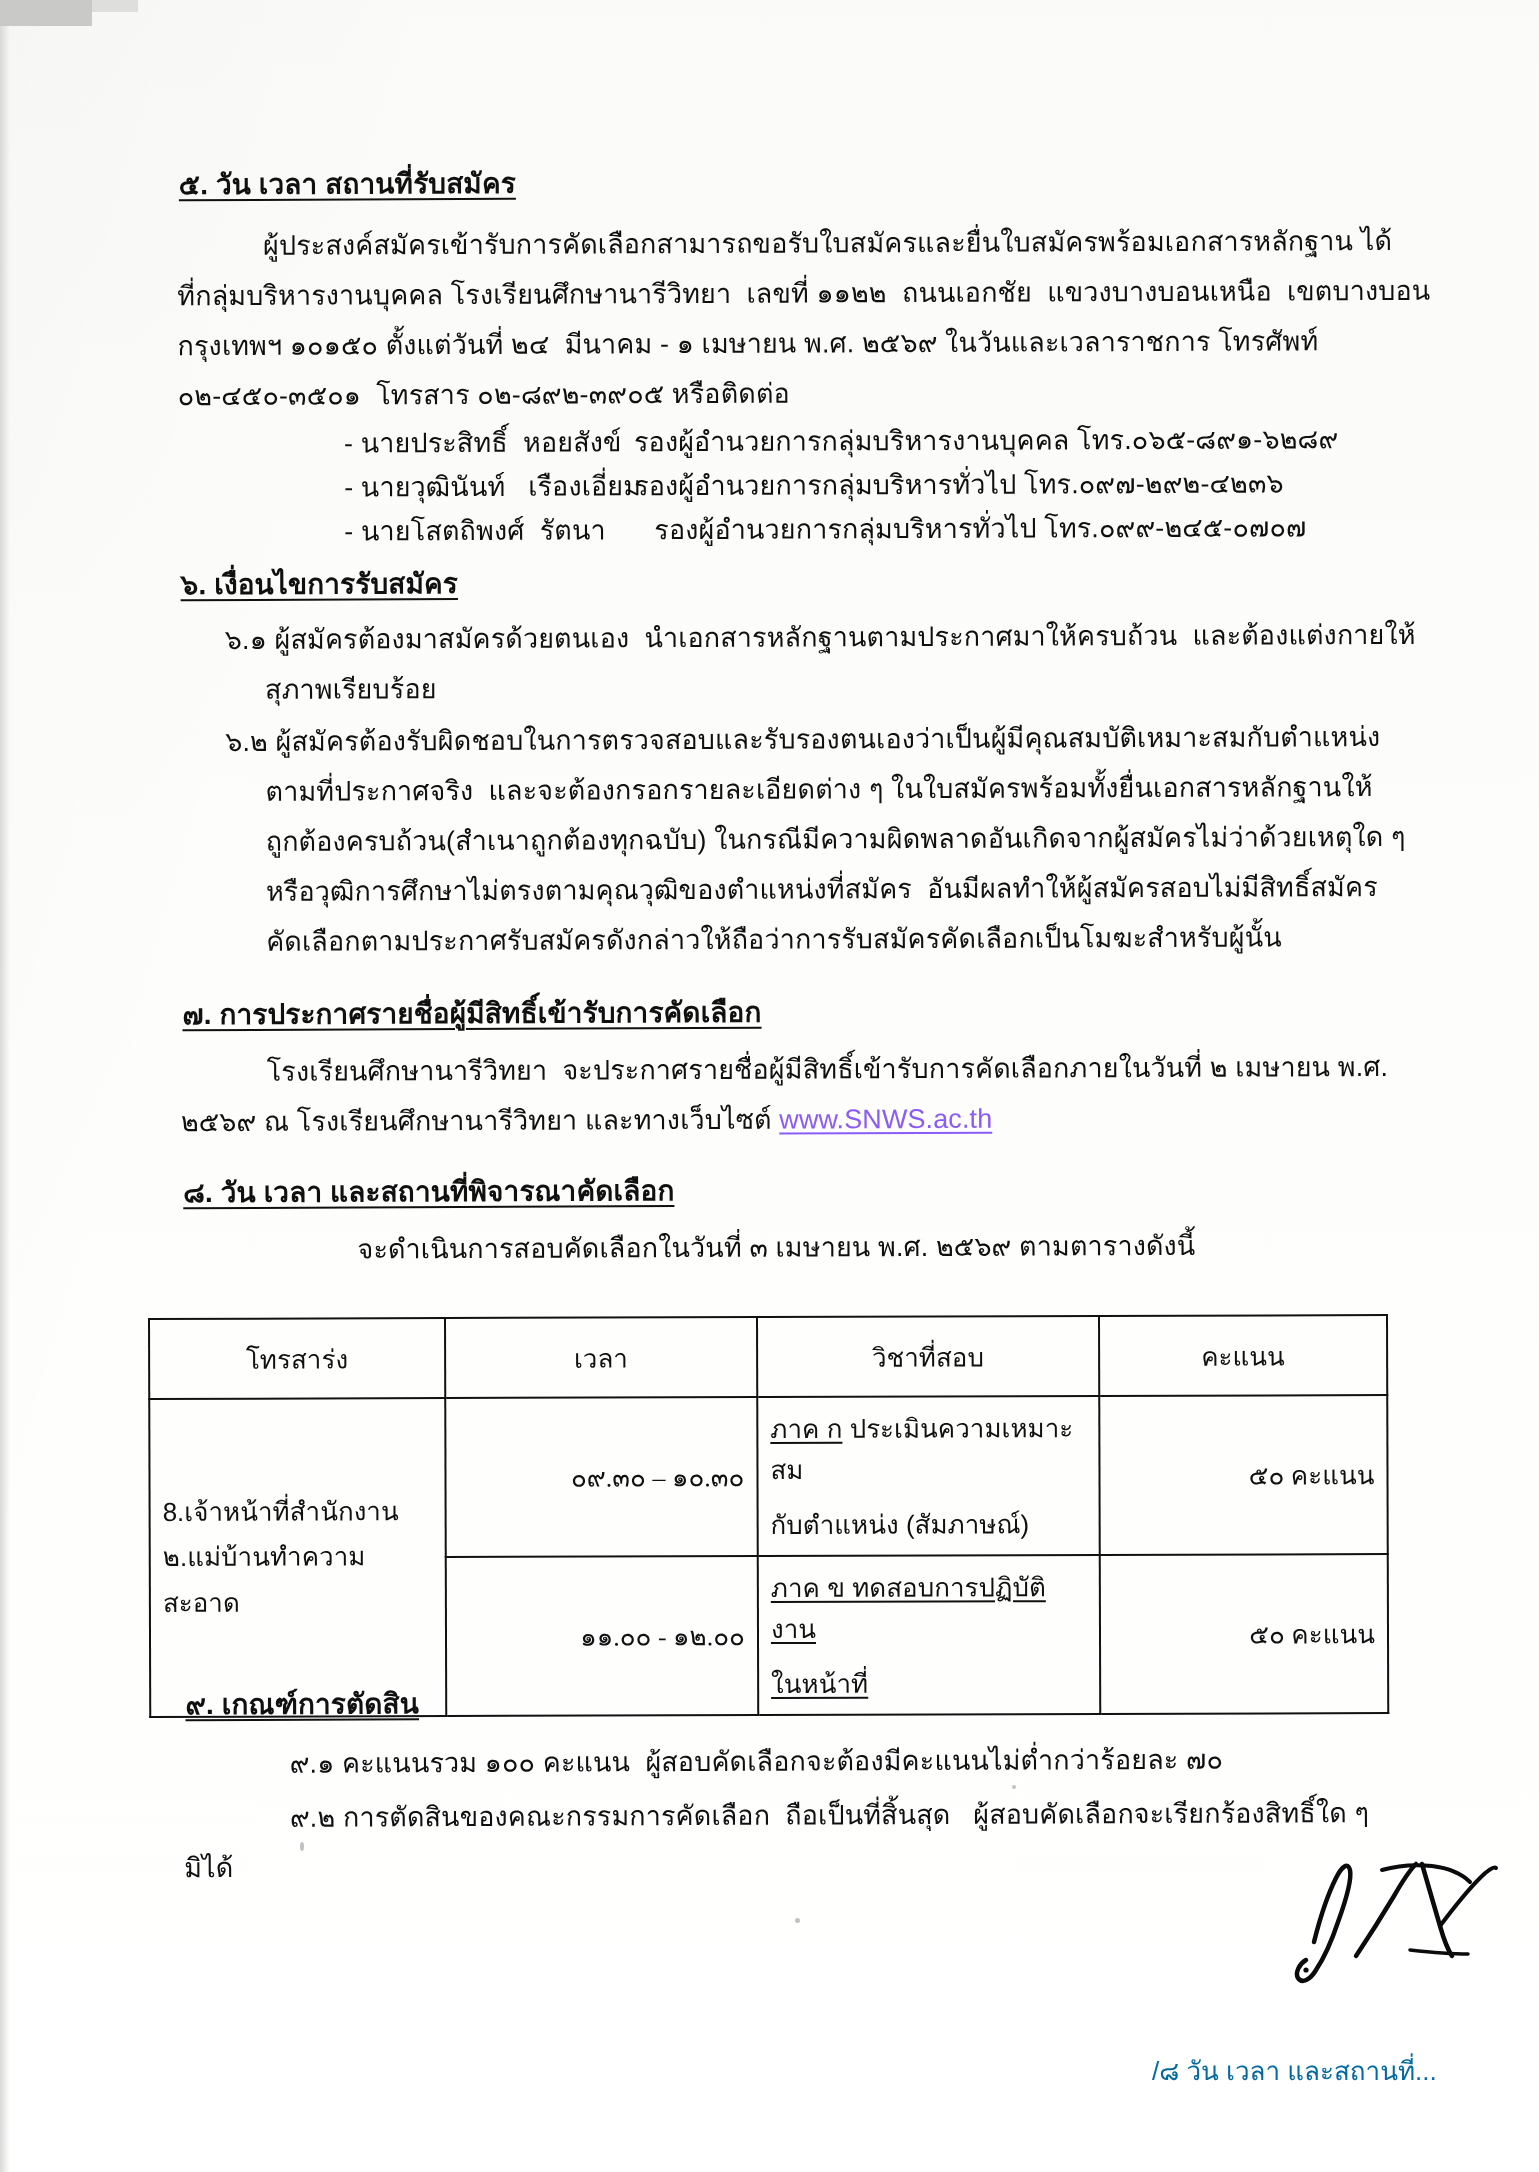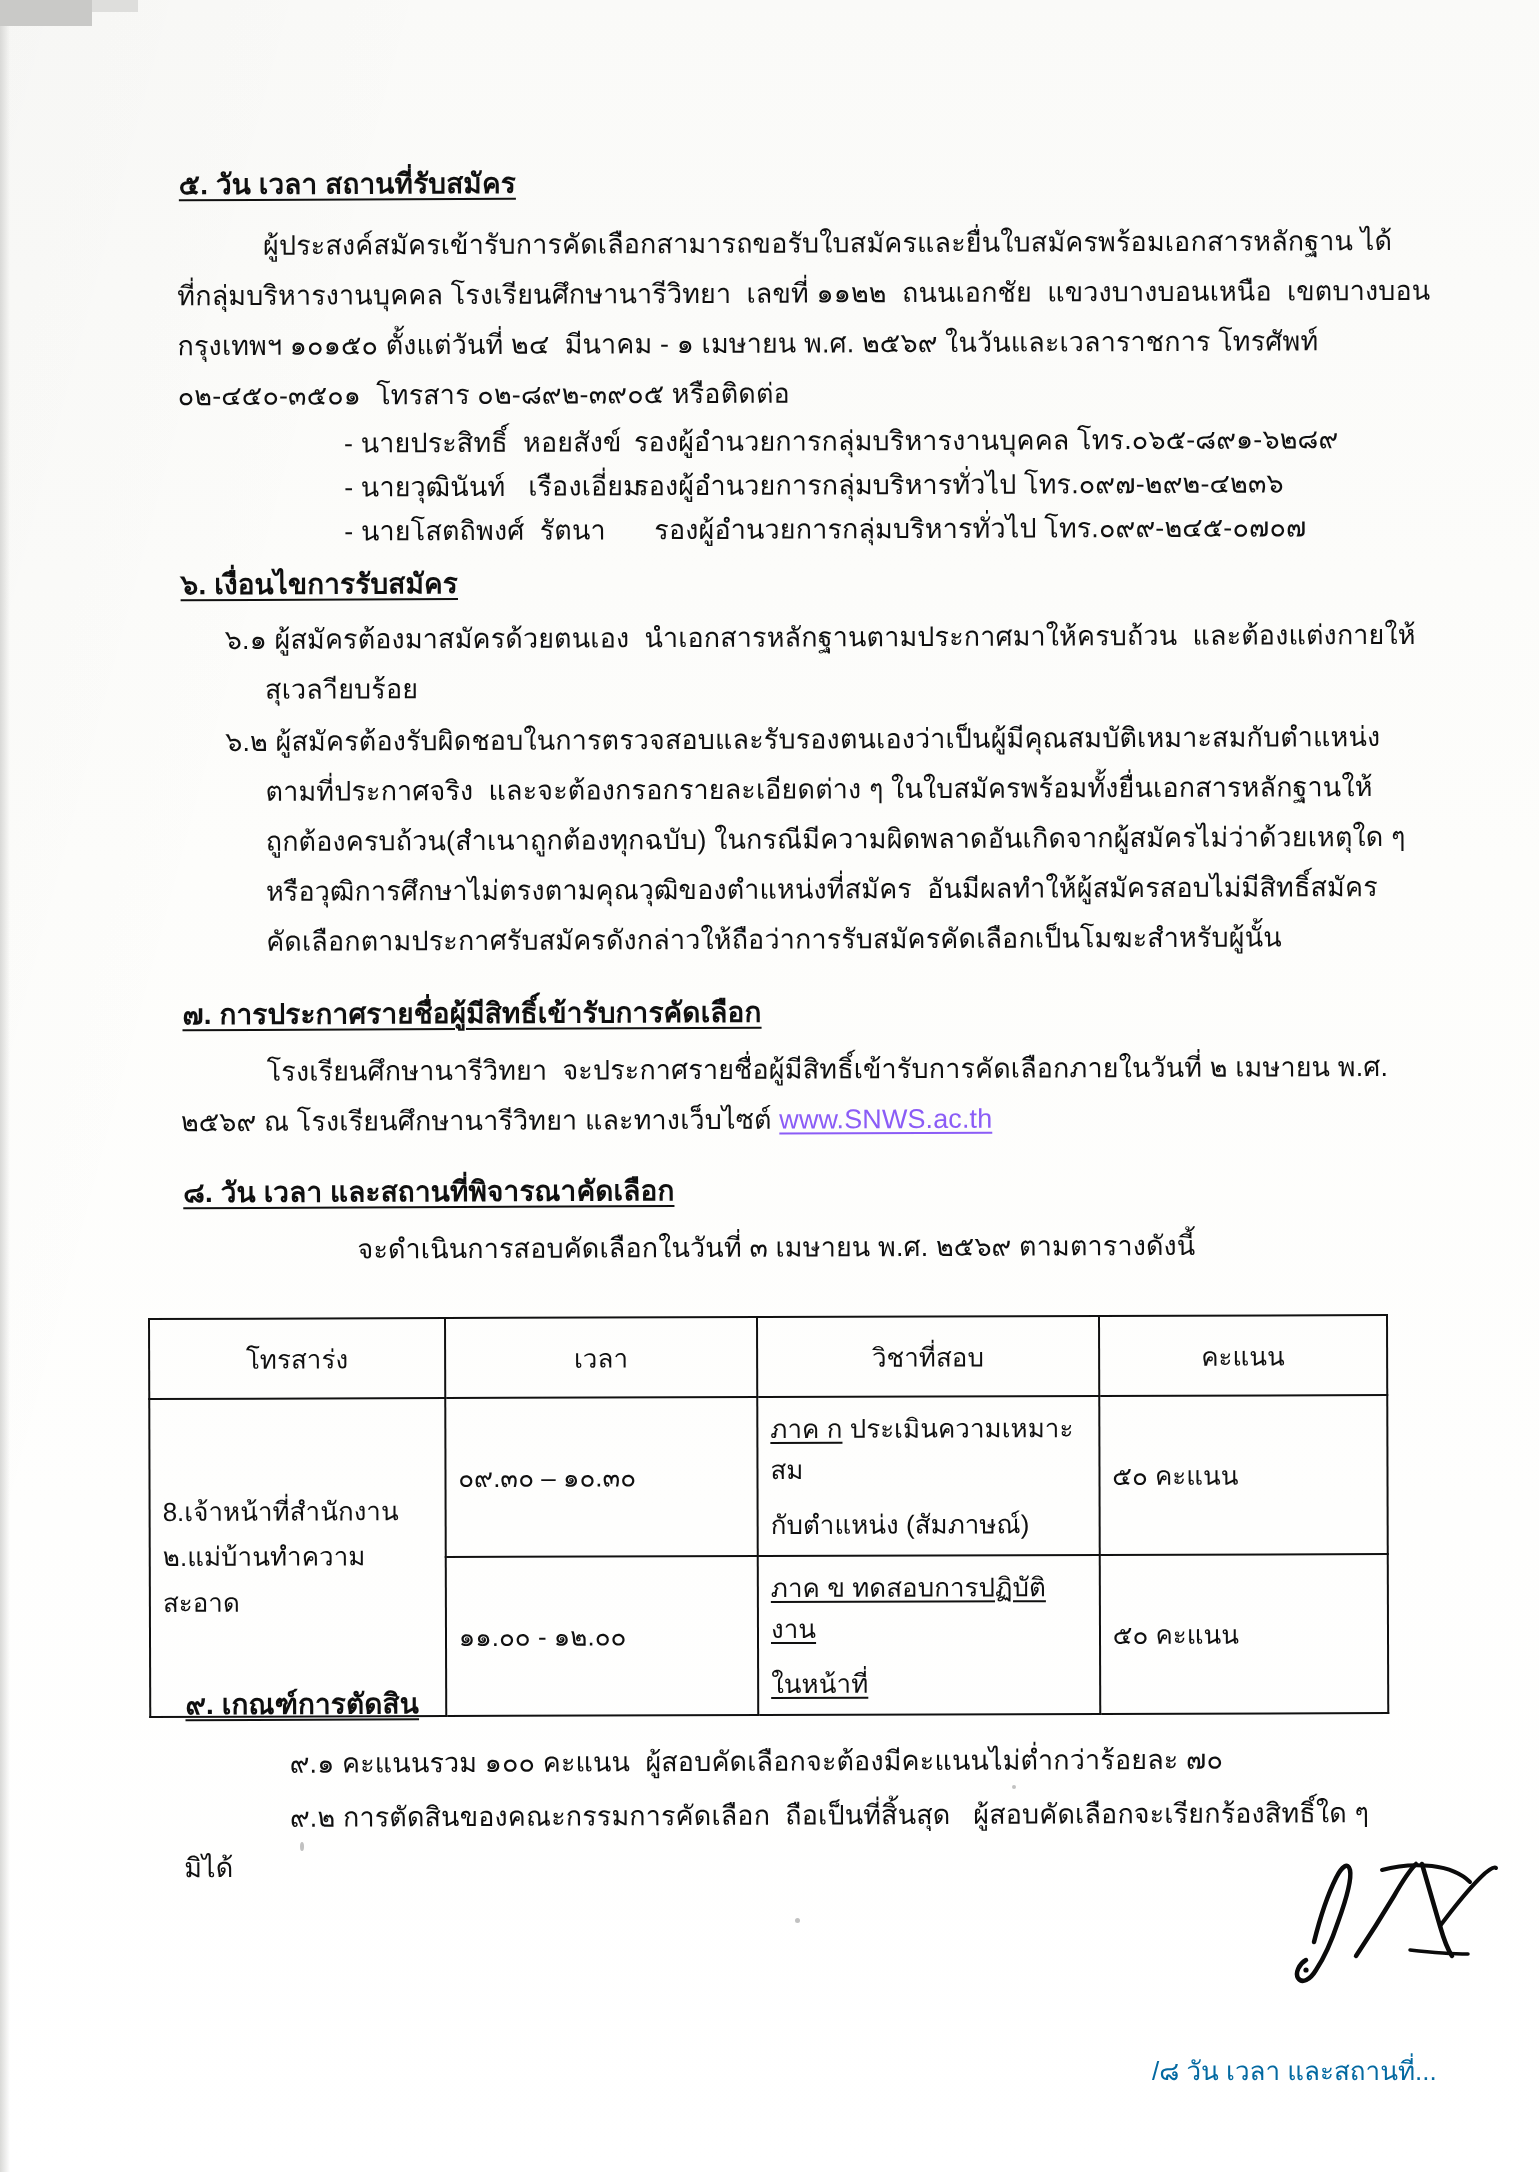--- a/index.html
+++ b/index.html
@@ -96,21 +96,21 @@
     font-size: 26px;
     font-weight: normal;
     vertical-align: middle;
     color: #101010;
   }
   .exam-table th { text-align: center; height: 58px; }
   .col-pos   { width: 300px; }
   .col-time  { width: 326px; text-align: center; }
   .col-subj  { width: 352px; }
   .col-score { width: 296px; text-align: center; }
-  .cell-center { text-align: left; }
+  .cell-center { text-align: right; font-family: Liberation Serif, serif; }
   .subj-u { text-decoration: underline; text-underline-offset: 4px; }
   .pos-cell { vertical-align: top; padding-top: 16px; line-height: 1.75; }
   .row-tall td { height: 122px; }
 
   
   .signature {
     position: absolute;
     left: 1290px;
     top: 1830px;
     width: 210px;
@@ -159,21 +159,21 @@
 
     <div class="tline body-t" style="left:342px; top:476px;">- นายวุฒินันท์   เรืองเอี่ยม</div>
     <div class="tline body-t" style="left:632px; top:476px;">รองผู้อำนวยการกลุ่มบริหารทั่วไป โทร.๐๙๗-๒๙๒-๔๒๓๖</div>
 
     <div class="tline body-t" style="left:342px; top:520px;">- นายโสตถิพงศ์  รัตนา</div>
     <div class="tline body-t" style="left:652px; top:520px;">รองผู้อำนวยการกลุ่มบริหารทั่วไป โทร.๐๙๙-๒๔๕-๐๗๐๗</div>
 
     <div class="tline heading" style="left:178px; top:572px;">๖. เงื่อนไขการรับสมัคร</div>
 
     <div class="tline body-t" style="left:222px; top:628px;">๖.๑ ผู้สมัครต้องมาสมัครด้วยตนเอง  นำเอกสารหลักฐานตามประกาศมาให้ครบถ้วน  และต้องแต่งกายให้</div>
-    <div class="tline body-t" style="left:262px; top:678px;">สุเวลาียบร้อย</div>
+    <div class="tline body-t" style="left:262px; top:678px;">สุภาพเรียบร้อย</div>
 
     <div class="tline body-t" style="left:222px; top:730px;">๖.๒ ผู้สมัครต้องรับผิดชอบในการตรวจสอบและรับรองตนเองว่าเป็นผู้มีคุณสมบัติเหมาะสมกับตำแหน่ง</div>
     <div class="tline body-t" style="left:262px; top:780px;">ตามที่ประกาศจริง  และจะต้องกรอกรายละเอียดต่าง ๆ ในใบสมัครพร้อมทั้งยื่นเอกสารหลักฐานให้</div>
     <div class="tline body-t" style="left:262px; top:830px;">ถูกต้องครบถ้วน(สำเนาถูกต้องทุกฉบับ) ในกรณีมีความผิดพลาดอันเกิดจากผู้สมัครไม่ว่าด้วยเหตุใด ๆ</div>
     <div class="tline body-t" style="left:262px; top:880px;">หรือวุฒิการศึกษาไม่ตรงตามคุณวุฒิของตำแหน่งที่สมัคร  อันมีผลทำให้ผู้สมัครสอบไม่มีสิทธิ์สมัคร</div>
     <div class="tline body-t" style="left:262px; top:930px;">คัดเลือกตามประกาศรับสมัครดังกล่าวให้ถือว่าการรับสมัครคัดเลือกเป็นโมฆะสำหรับผู้นั้น</div>
 
     <div class="tline heading" style="left:178px; top:1002px;">๗. การประกาศรายชื่อผู้มีสิทธิ์เข้ารับการคัดเลือก</div>
 
     <div class="tline body-t" style="left:262px; top:1060px;">โรงเรียนศึกษานารีวิทยา  จะประกาศรายชื่อผู้มีสิทธิ์เข้ารับการคัดเลือกภายในวันที่ ๒ เมษายน พ.ศ.</div>

